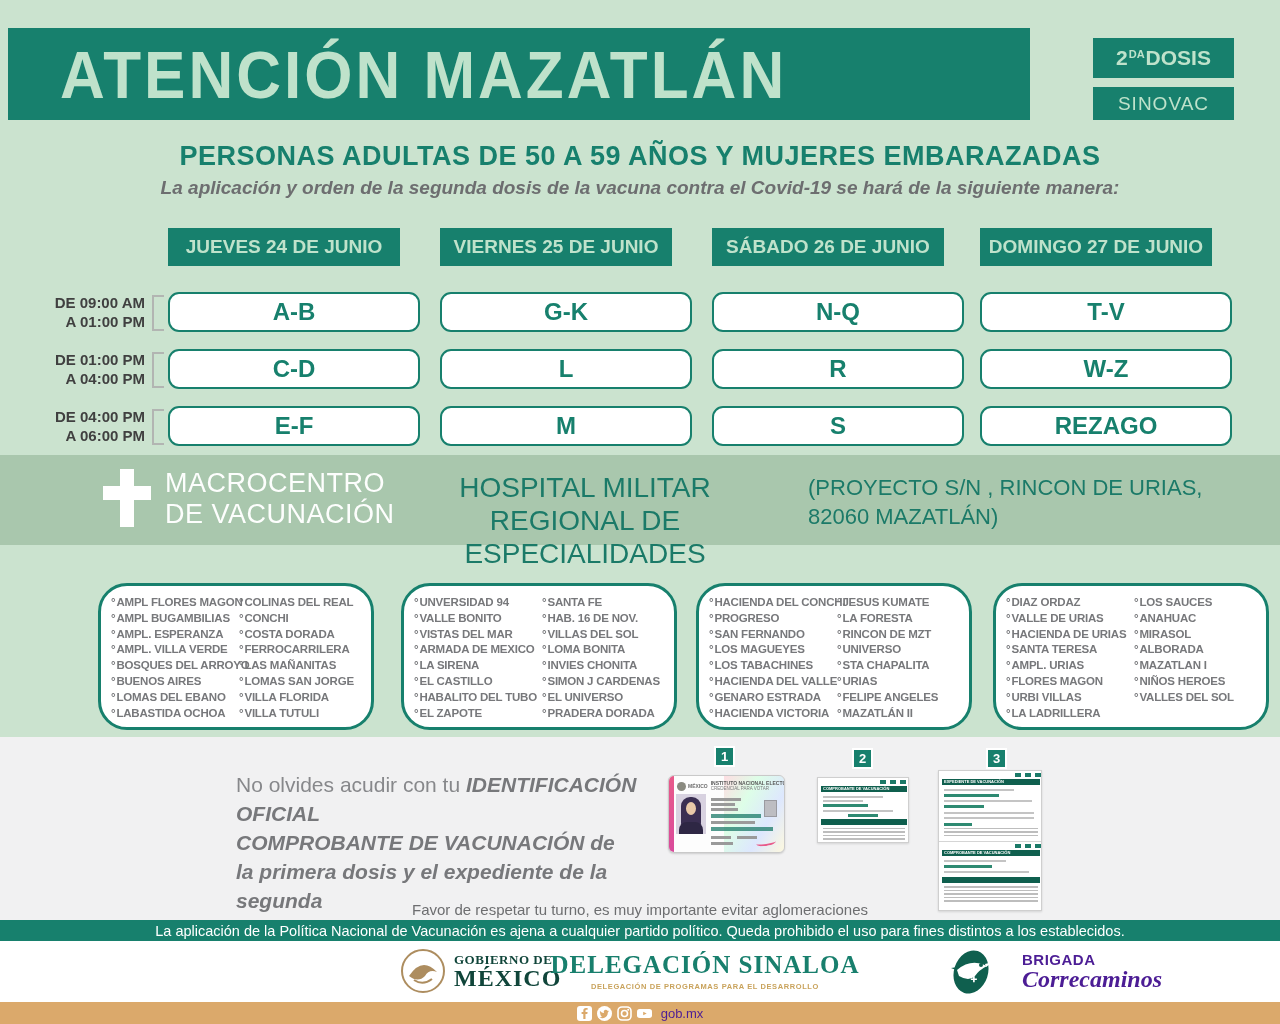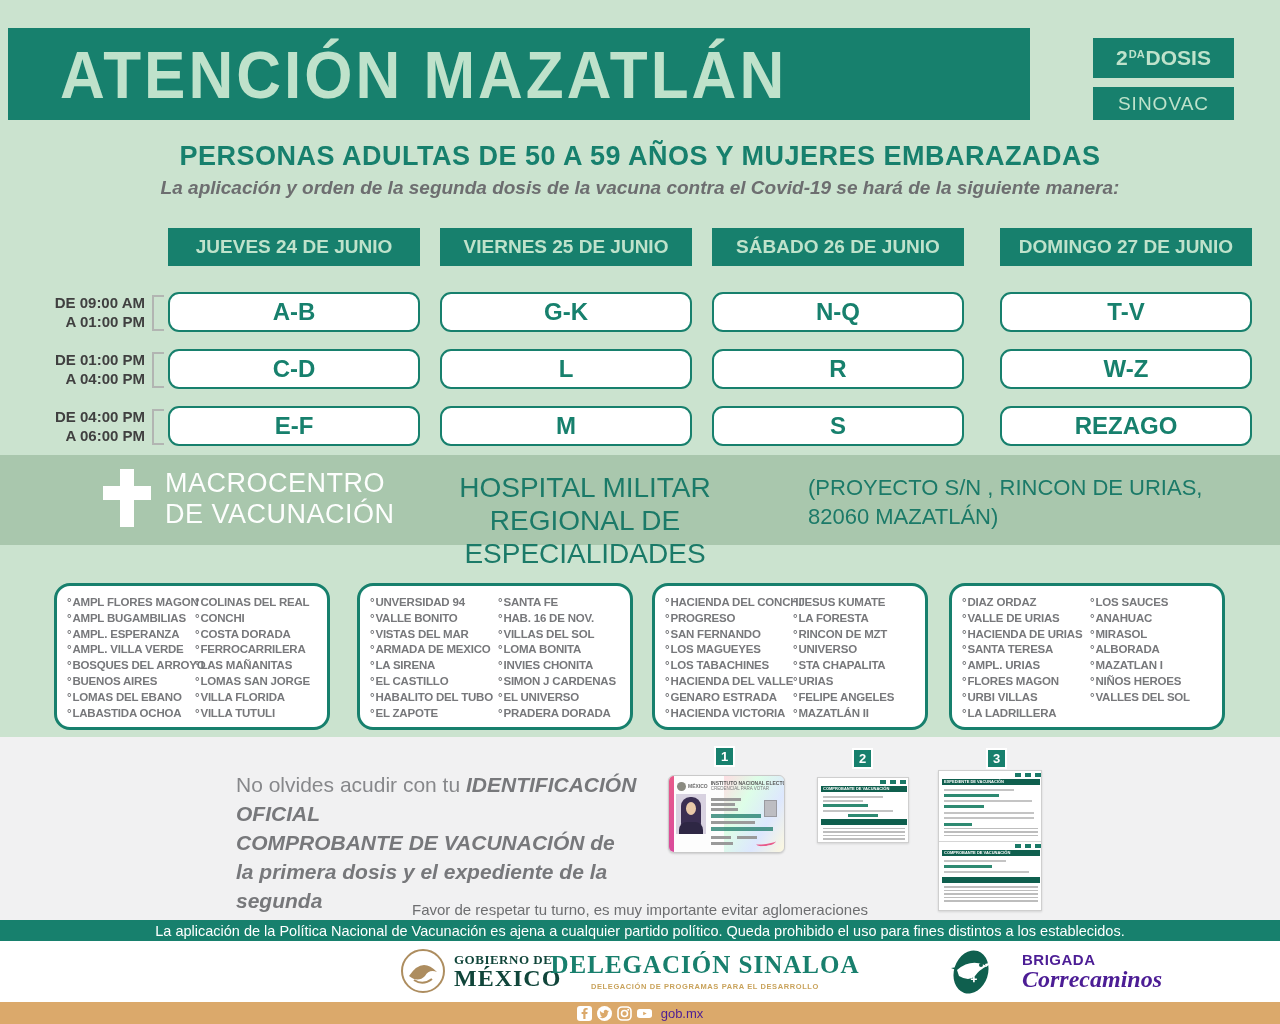--- a/index.html
+++ b/index.html
@@ -18,27 +18,27 @@
   .vaccine-box { position:absolute; left:1093px; top:87px; width:141px; height:33px;
     background:#17806d; color:#bfe2cb; display:flex; align-items:center; justify-content:center;
     font-weight:normal; font-size:19px; letter-spacing:1px; }
 
   .heading { position:absolute; left:0; top:141px; width:1280px; text-align:center;
     color:#17806d; font-size:27px; font-weight:bold; letter-spacing:0.5px; }
   .subheading { position:absolute; left:0; top:177px; width:1280px; text-align:center;
     color:#6d6e70; font-size:19px; font-weight:bold; font-style:italic; }
 
   
-  .day-header { position:absolute; top:228px; width:252px; height:38px; background:#17806d;
+  .day-header { position:absolute; top:228px; width:232px; height:38px; background:#17806d;
     color:#bfe2cb; font-weight:bold; font-size:19px; display:flex; align-items:center;
     justify-content:center; white-space:nowrap; }
   .sched-cell { position:absolute; width:252px; height:40px; background:#ffffff;
     border:2px solid #17806d; border-radius:11px;
     color:#17806d; font-weight:bold; font-size:24px; display:flex; align-items:center; justify-content:center; }
-  .col-0 { left:168px; } .col-1 { left:440px; } .col-2 { left:712px; } .col-3 { left:1000px; }
+  .col-0 { left:168px; } .col-1 { left:440px; } .col-2 { left:712px; } .col-3 { left:980px; }
   .row-0 { top:292px; } .row-1 { top:349px; } .row-2 { top:406px; }
   .time-label { position:absolute; left:30px; width:115px; text-align:right;
     color:#404040; font-weight:bold; font-size:15px; line-height:19px; }
   .trow-0 { top:293px; } .trow-1 { top:350px; } .trow-2 { top:407px; }
   .time-bracket { position:absolute; left:152px; width:12px; height:36px;
     border-left:2px solid #b2b5b2; border-top:2px solid #b2b5b2; border-bottom:2px solid #b2b5b2; }
   .brow-0 { top:295px; } .brow-1 { top:352px; } .brow-2 { top:409px; }
 
   
   .venue-band { position:absolute; left:0; top:455px; width:1280px; height:90px; background:#a9c7ad; }
@@ -47,21 +47,21 @@
   .cross-icon .v { position:absolute; left:17px; top:0; width:14px; height:58px; background:#fff; }
   .cross-icon .h { position:absolute; left:0; top:17px; width:48px; height:14px; background:#fff; }
   .venue-label { color:#fdfefd; font-size:27px; line-height:31px; letter-spacing:0.5px; }
   .venue-name { position:absolute; left:370px; top:16px; width:430px; text-align:center;
     color:#1b7a68; font-size:28px; line-height:33px; }
   .venue-address { position:absolute; left:808px; top:18px; width:440px;
     color:#1b7a68; font-size:22px; line-height:29px; }
 
   
   .colonia-box { position:absolute; top:583px; width:276px; height:147px; background:#fff;
-    border:3px solid #17806d; border-radius:16px; display:flex; padding:9px 4px 4px 10px; }
+    border:3px solid #17806d; border-radius:29px; display:flex; padding:9px 4px 4px 10px;margin-left:44px; }
   .cbox-0 { left:54px; } .cbox-1 { left:357px; } .cbox-2 { left:652px; } .cbox-3 { left:949px; }
   .colonia-col { width:50%; }
   .colonia-item { color:#77787b; font-weight:bold; font-size:11.5px; line-height:15.8px;
     letter-spacing:-0.2px; white-space:nowrap; }
   .colonia-item::before { content:"°"; margin-right:1px; }
 
   
   .white-section { position:absolute; left:0; top:737px; width:1280px; height:183px; background:#f1f1f2; }
   .instructions { position:absolute; left:236px; top:33px; width:440px;
     color:#87888b; font-size:21px; line-height:29px; }

